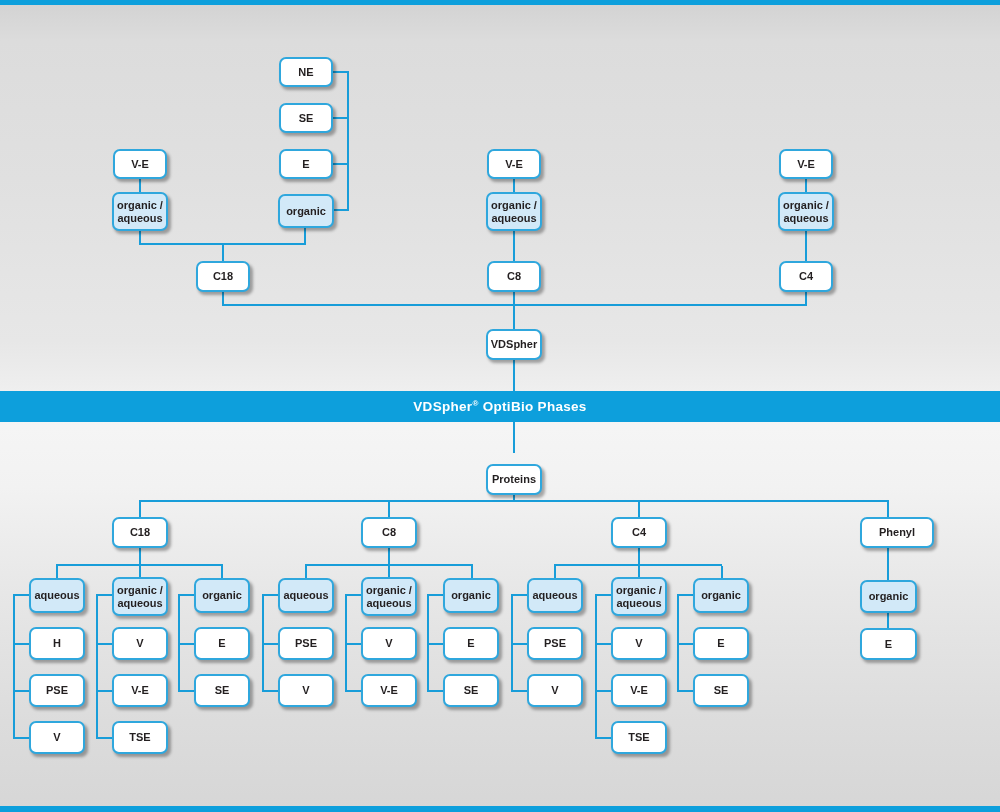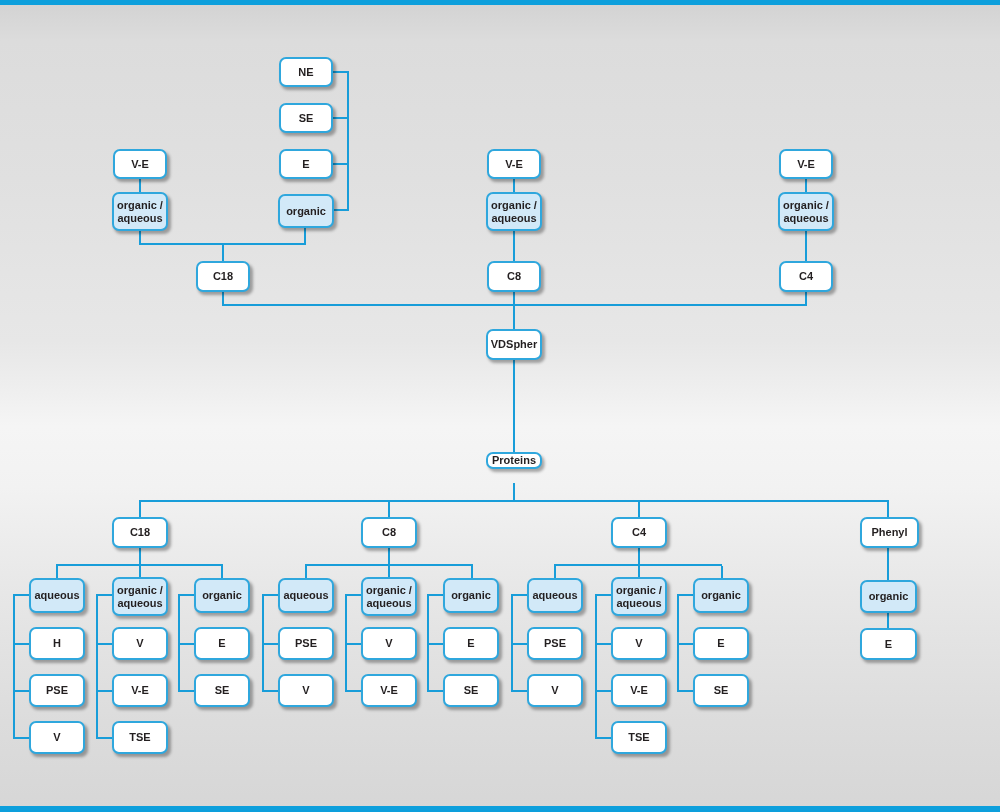--- a/index.html
+++ b/index.html
@@ -117,20 +117,21 @@
   <i class="h" style="left:595px;top:690px;width:16px"></i>
   <i class="h" style="left:595px;top:737px;width:16px"></i>
   <i class="h" style="left:677px;top:594px;width:16px"></i>
   <i class="v" style="left:677px;top:594px;height:98px"></i>
   <i class="h" style="left:677px;top:643px;width:16px"></i>
   <i class="h" style="left:677px;top:690px;width:16px"></i>
 
   <i class="v" style="left:887px;top:548px;height:33px"></i>
   <i class="v" style="left:887px;top:611px;height:18px"></i>
 
+  <div class="banner"><span>VDSpher</span><span class="reg">®</span><span> OptiBio Phases</span></div>
 
   <div class="node" style="left:279px;top:57px;width:54px;height:30px">NE</div>
   <div class="node" style="left:279px;top:103px;width:54px;height:30px">SE</div>
   <div class="node" style="left:279px;top:149px;width:54px;height:30px">E</div>
   <div class="node hl" style="left:278px;top:194px;width:56px;height:34px">organic</div>
   <div class="node" style="left:113px;top:149px;width:54px;height:30px">V-E</div>
   <div class="node hl" style="left:112px;top:192px;width:56px;height:39px">organic /
 aqueous</div>
   <div class="node" style="left:196px;top:261px;width:54px;height:31px">C18</div>
 
@@ -139,25 +140,25 @@
 aqueous</div>
   <div class="node" style="left:487px;top:261px;width:54px;height:31px">C8</div>
 
   <div class="node" style="left:779px;top:149px;width:54px;height:30px">V-E</div>
   <div class="node hl" style="left:778px;top:192px;width:56px;height:39px">organic /
 aqueous</div>
   <div class="node" style="left:779px;top:261px;width:54px;height:31px">C4</div>
 
   <div class="node" style="left:486px;top:329px;width:56px;height:31px">VDSpher</div>
 
-  <div class="node" style="left:486px;top:452px;width:56px;height:17px">Proteins</div>
+  <div class="node" style="left:486px;top:464px;width:56px;height:31px">Proteins</div>
   <div class="node" style="left:112px;top:517px;width:56px;height:31px">C18</div>
   <div class="node" style="left:361px;top:517px;width:56px;height:31px">C8</div>
   <div class="node" style="left:611px;top:517px;width:56px;height:31px">C4</div>
-  <div class="node" style="left:860px;top:517px;width:59px;height:31px">Phenyl</div>
+  <div class="node" style="left:860px;top:517px;width:74px;height:31px">Phenyl</div>
 
   <div class="node hl" style="left:29px;top:578px;width:56px;height:35px">aqueous</div>
   <div class="node hl" style="left:112px;top:577px;width:56px;height:39px">organic /
 aqueous</div>
   <div class="node hl" style="left:194px;top:578px;width:56px;height:35px">organic</div>
   <div class="node" style="left:29px;top:627px;width:56px;height:33px">H</div>
   <div class="node" style="left:29px;top:674px;width:56px;height:33px">PSE</div>
   <div class="node" style="left:29px;top:721px;width:56px;height:33px">V</div>
   <div class="node" style="left:112px;top:627px;width:56px;height:33px">V</div>
   <div class="node" style="left:112px;top:674px;width:56px;height:33px">V-E</div>

